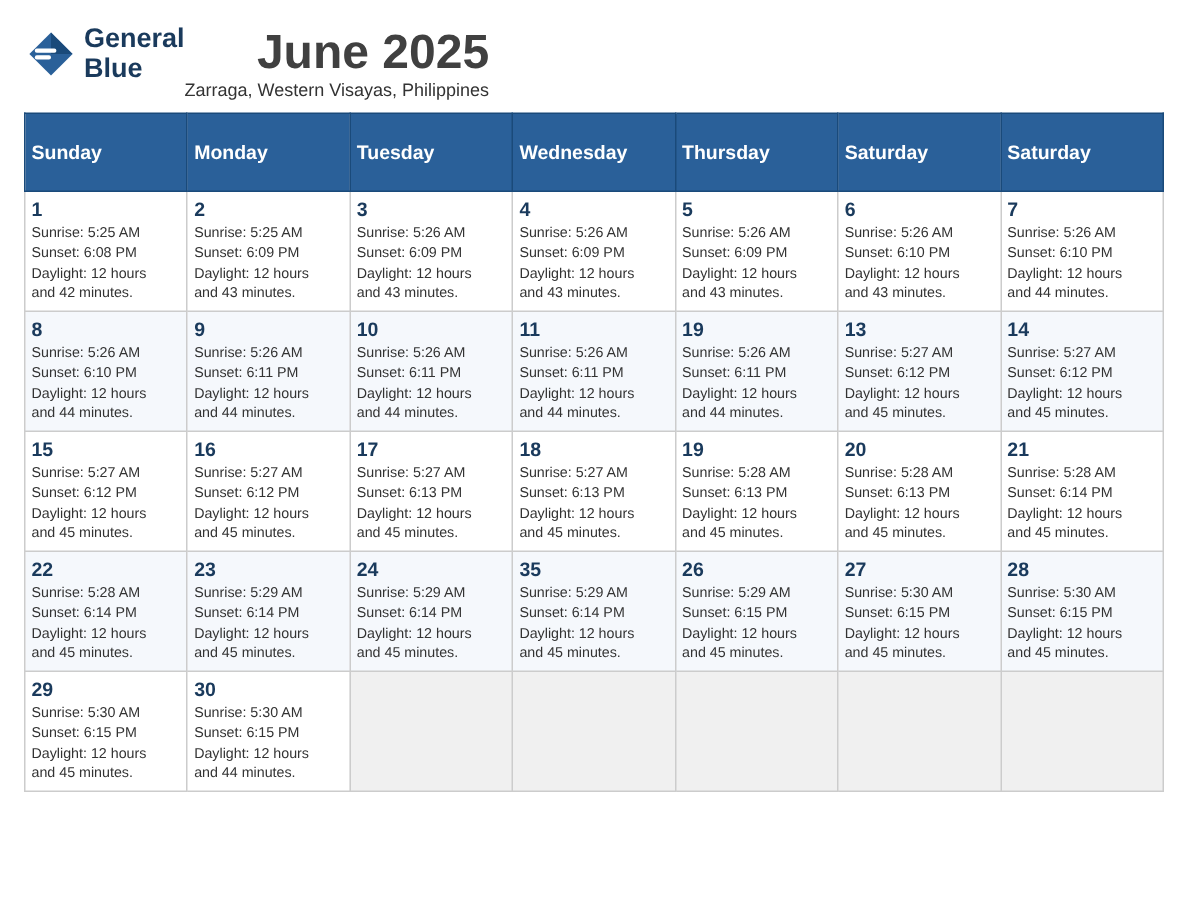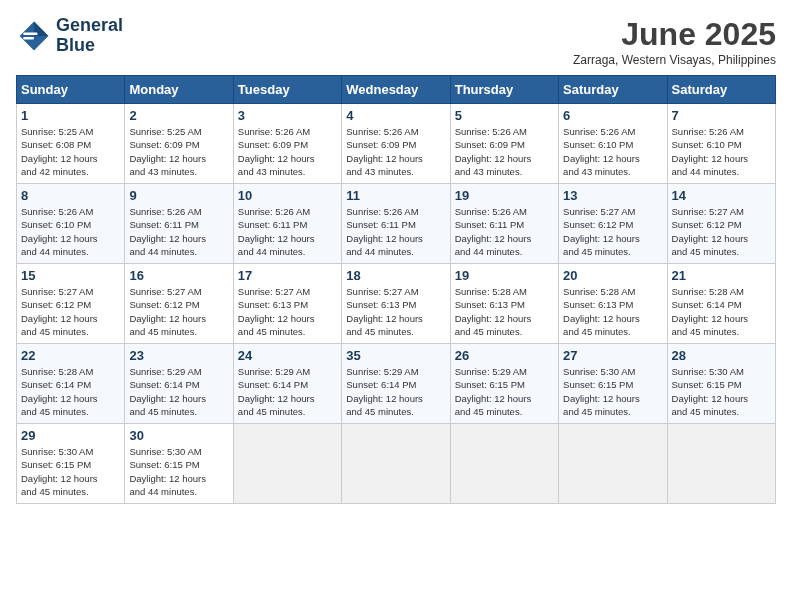--- a/index.html
+++ b/index.html
@@ -5,21 +5,21 @@
     * { box-sizing: border-box; margin: 0; padding: 0; }
     body {
       font-family: Arial, sans-serif;
       background: #fff;
       width: 792px;
       min-height: 612px;
       padding: 16px;
     }
     .header {
       display: flex;
-      justify-content: space-between;
+      justify-content: flex-start;
       align-items: flex-start;
       margin-bottom: 8px;
     }
     .logo {
       display: flex;
       align-items: center;
       gap: 4px;
     }
     .logo-text {
       font-size: 18px;
@@ -44,21 +44,21 @@
       color: #333;
     }
     table {
       width: 100%;
       border-collapse: collapse;
       font-size: 11px;
     }
     thead tr th {
       background-color: #2a6099;
       color: #fff;
-      padding: 6px 4px;
+      padding: 18px 4px;
       text-align: left;
       font-size: 13px;
       font-weight: bold;
       border: 1px solid #1a4a7a;
     }
     tbody tr td {
       border: 1px solid #ccc;
       vertical-align: top;
       padding: 4px;
       width: 14.28%;

